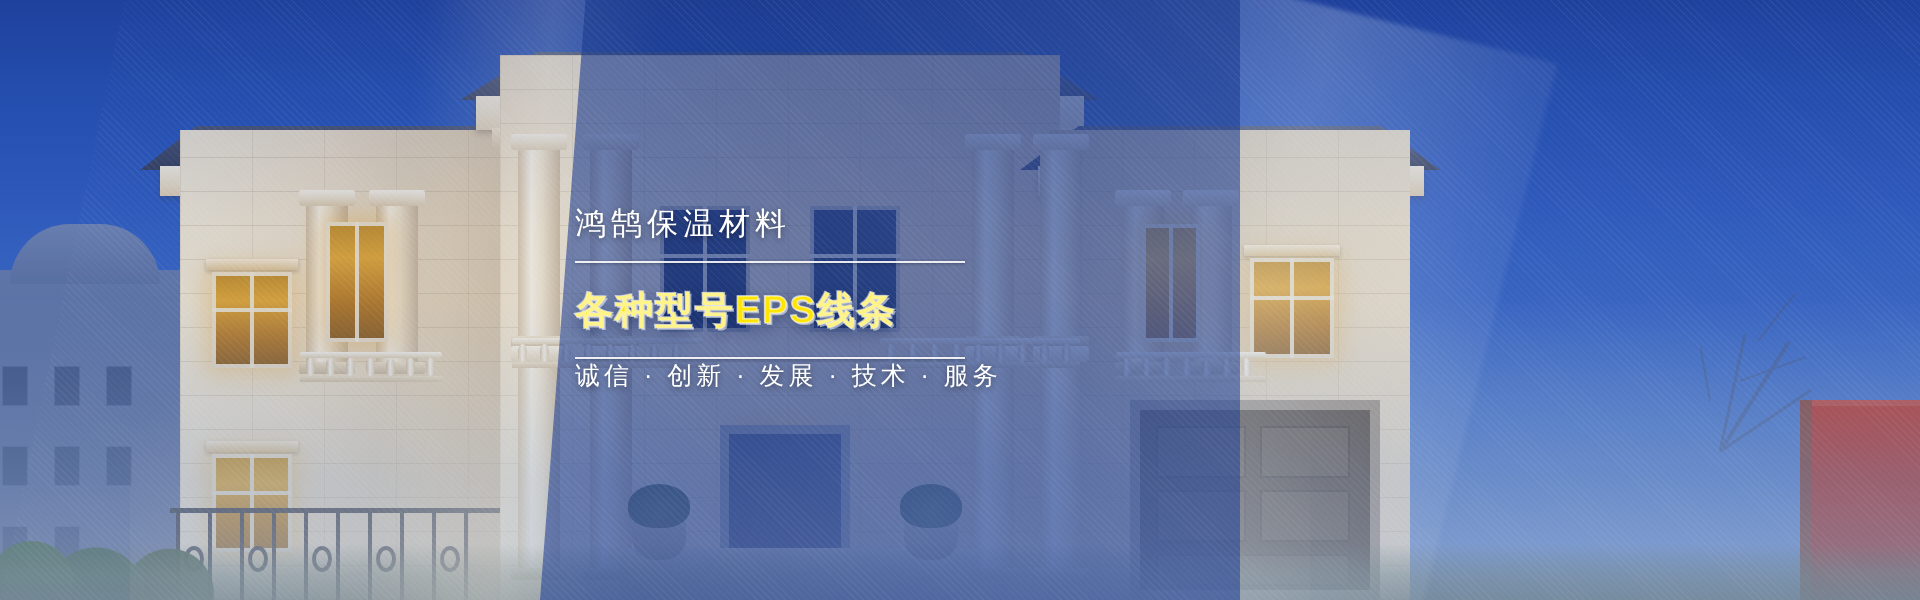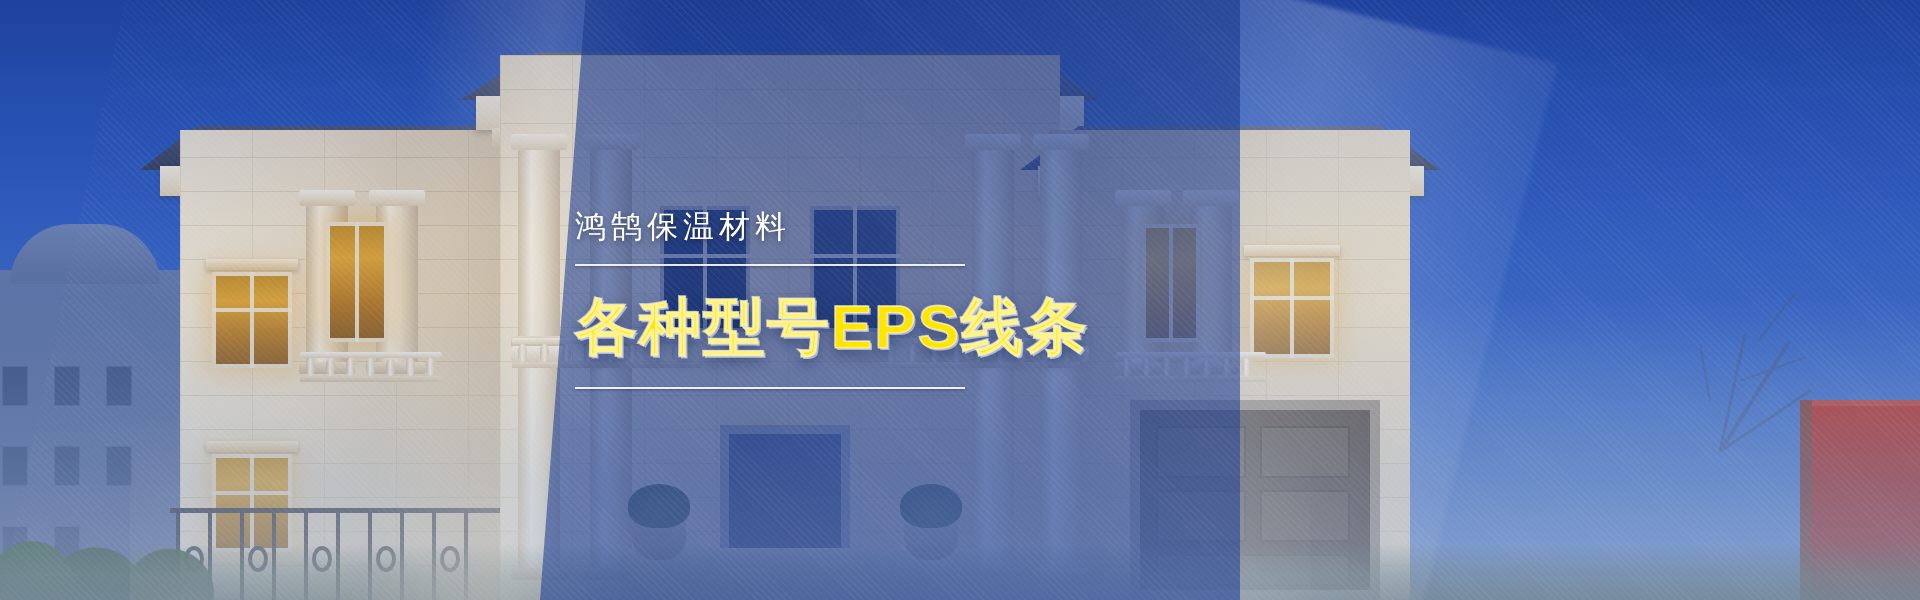--- a/index.html
+++ b/index.html
@@ -263,21 +263,21 @@
   .rule{
     width:390px; height:2px; background:rgba(255,255,255,.88);
     box-shadow:0 1px 3px rgba(0,0,0,.35);
   }
   .rule.top{ margin-bottom:26px; }
   .rule.bot{ margin-top:26px; }
 
   .headline{ line-height:1.12; }
   .headline .hl{
     display:block;
-    font-size:62px; font-weight:700; letter-spacing:2px;
+    font-size:38px; font-weight:700; letter-spacing:2px;
     color:#ffe500;
     -webkit-text-stroke:1.5px rgba(255,255,255,.55);
     text-shadow:
        2px 2px 0 rgba(255,255,255,.55),
       -1px -1px 0 rgba(255,255,255,.35),
        0 6px 14px rgba(10,25,70,.55);
     white-space:nowrap;
   }
   .tagline{
     font-size:25px; letter-spacing:4px; color:#ffffff; font-weight:400;
@@ -524,15 +524,16 @@
     <div class="brand">鸿鹄保温材料</div>
 
     <div class="rule top"></div>
 
     <div class="headline">
       <span class="hl">各种型号EPS线条</span>
     </div>
 
     <div class="rule bot"></div>
 
+    <div class="tagline">诚信 · 创新 · 发展 · 技术 · 服务</div>
   </div>
 
 </div>
 
 </body></html>

